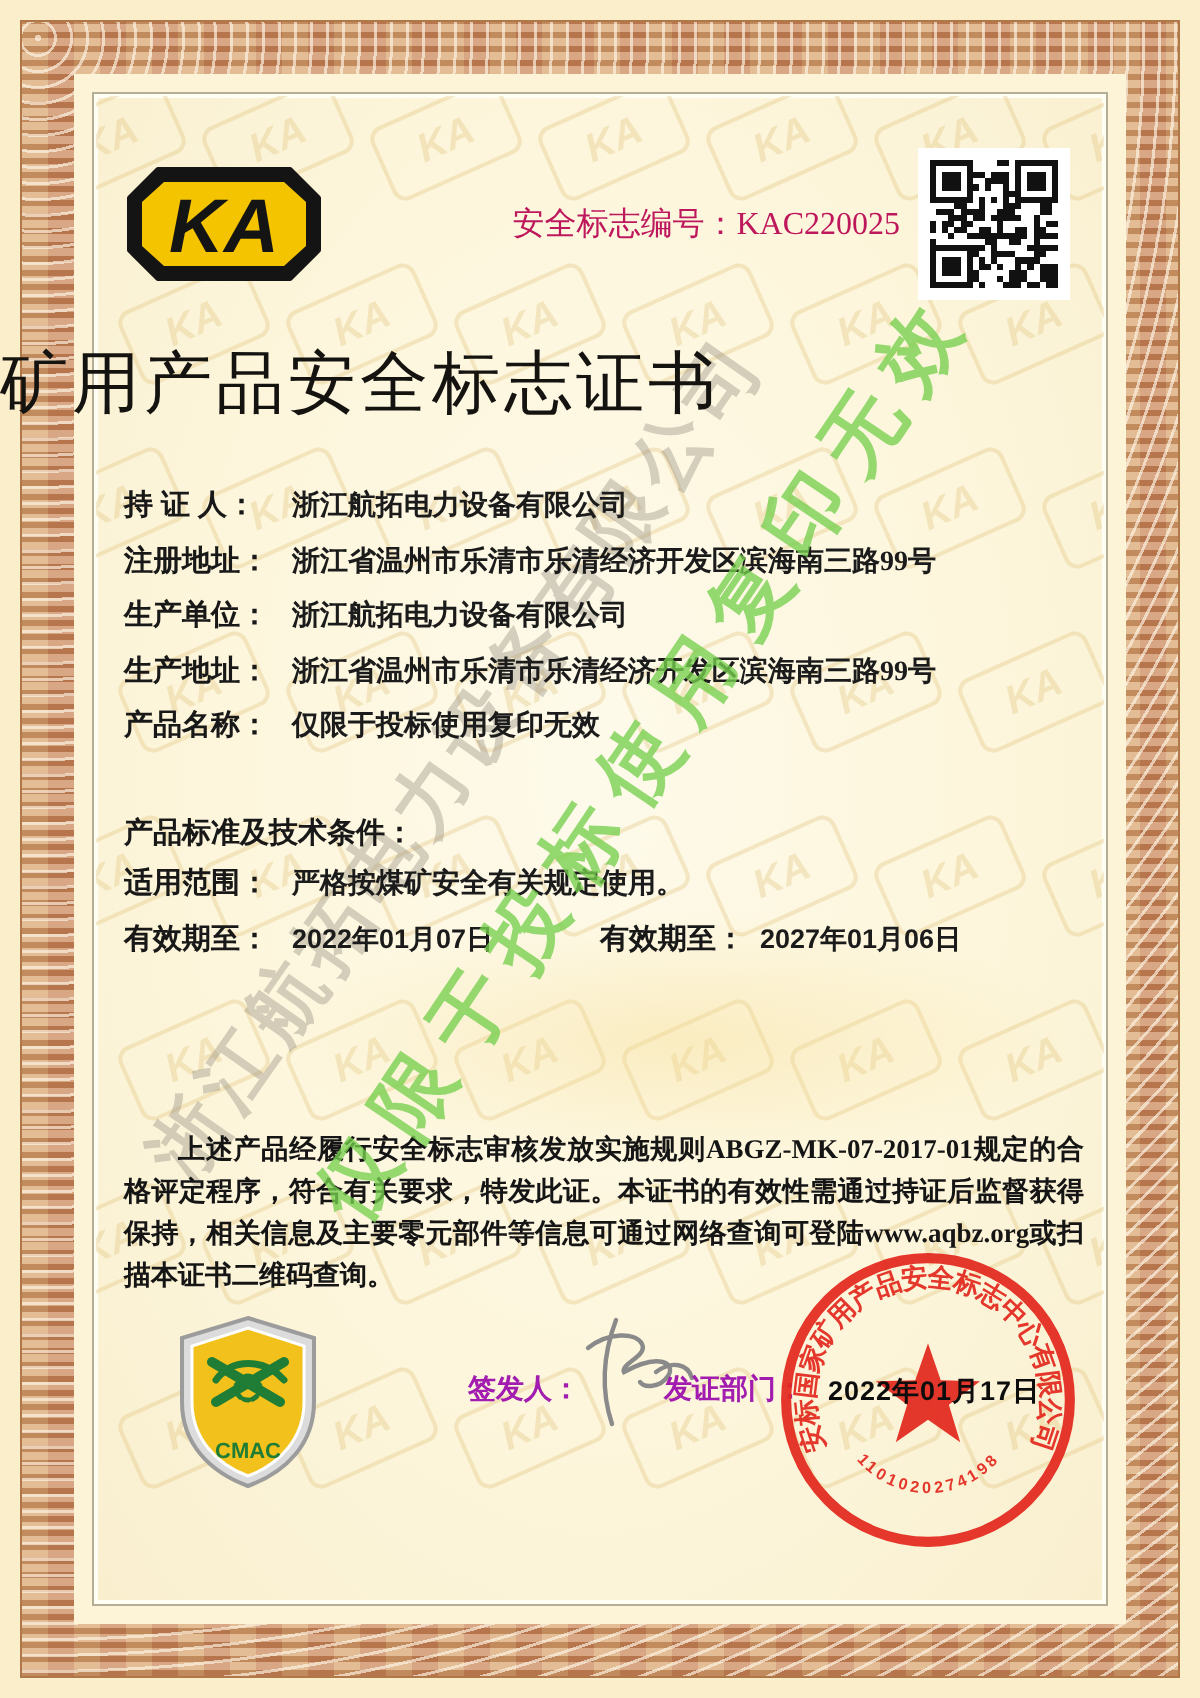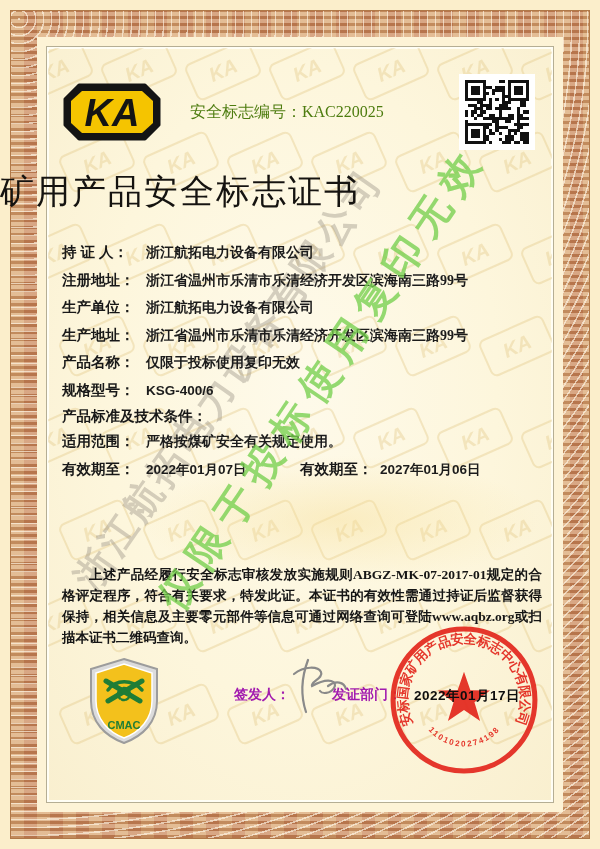--- a/index.html
+++ b/index.html
@@ -25,22 +25,22 @@
     background:radial-gradient(ellipse at center, rgba(246,222,150,.45) 0%, rgba(246,222,150,0) 70%);}
   
   .wm{position:absolute;white-space:nowrap;font-weight:bold;transform-origin:0 50%;pointer-events:none;}
   .wm-company{left:84px;top:560px;font-size:38px;letter-spacing:4px;color:rgba(150,142,130,.40);
     transform:rotate(-55deg);z-index:2;font-family:"Liberation Serif",serif;}
   .wm-restrict{left:168px;top:578px;font-size:40px;letter-spacing:10px;color:rgba(118,207,78,.78);
     transform:rotate(-56deg);z-index:4;font-family:"Liberation Serif",serif;}
   
   .content{position:absolute;inset:0;z-index:3;}
   .ka-badge{position:absolute;left:63px;top:83px;}
-  .certno{position:absolute;left:190px;top:102px;width:260px;text-align:left;
-    font-family:"Liberation Serif",serif;font-size:16px;color:#4d7c0f;}
+  .certno{position:absolute;left:190px;top:102px;width:260px;text-align:right;
+    font-family:"Liberation Serif",serif;font-size:16px;color:#be185d;}
   .qr{position:absolute;left:459px;top:74px;}
   .title{position:absolute;left:0;right:0;top:169px;text-align:left;
     font-family:"Liberation Serif",serif;font-weight:400;font-size:34px;color:#151310;letter-spacing:2px;}
   .row{position:absolute;left:62px;width:486px;display:flex;align-items:center;}
   .lbl{font-weight:700;font-size:14.5px;color:#181818;white-space:nowrap;min-width:84px;}
   .row.wide .lbl{min-width:0;margin-right:40px;}
   .val{font-weight:700;font-size:14px;color:#1b1b1b;white-space:nowrap;
     font-family:"Liberation Serif",serif;}
   .val.en{font-family:"Liberation Sans",sans-serif;font-size:13.5px;}
   .statement{position:absolute;left:62px;top:564px;width:480px;font-family:"Liberation Serif",serif;
@@ -394,24 +394,20 @@
       <span class="val">浙江航拓电力设备有限公司</span>
     </div>
     <div class="row" style="top:326px">
       <span class="lbl">生产地址：</span>
       <span class="val">浙江省温州市乐清市乐清经济开发区滨海南三路99号</span>
     </div>
     <div class="row" style="top:353px">
       <span class="lbl">产品名称：</span>
       <span class="val">仅限于投标使用复印无效</span>
     </div>
-    <div class="row" style="top:381px">
-      <span class="lbl">规格型号：</span>
-      <span class="val en">KSG-400/6</span>
-    </div>
     <div class="row wide" style="top:407px">
       <span class="lbl">产品标准及技术条件：</span>
     </div>
     <div class="row" style="top:432px">
       <span class="lbl">适用范围：</span>
       <span class="val">严格按煤矿安全有关规定使用。</span>
     </div>
 
     <div class="row" style="top:460px">
       <span class="lbl">有效期至：</span>

